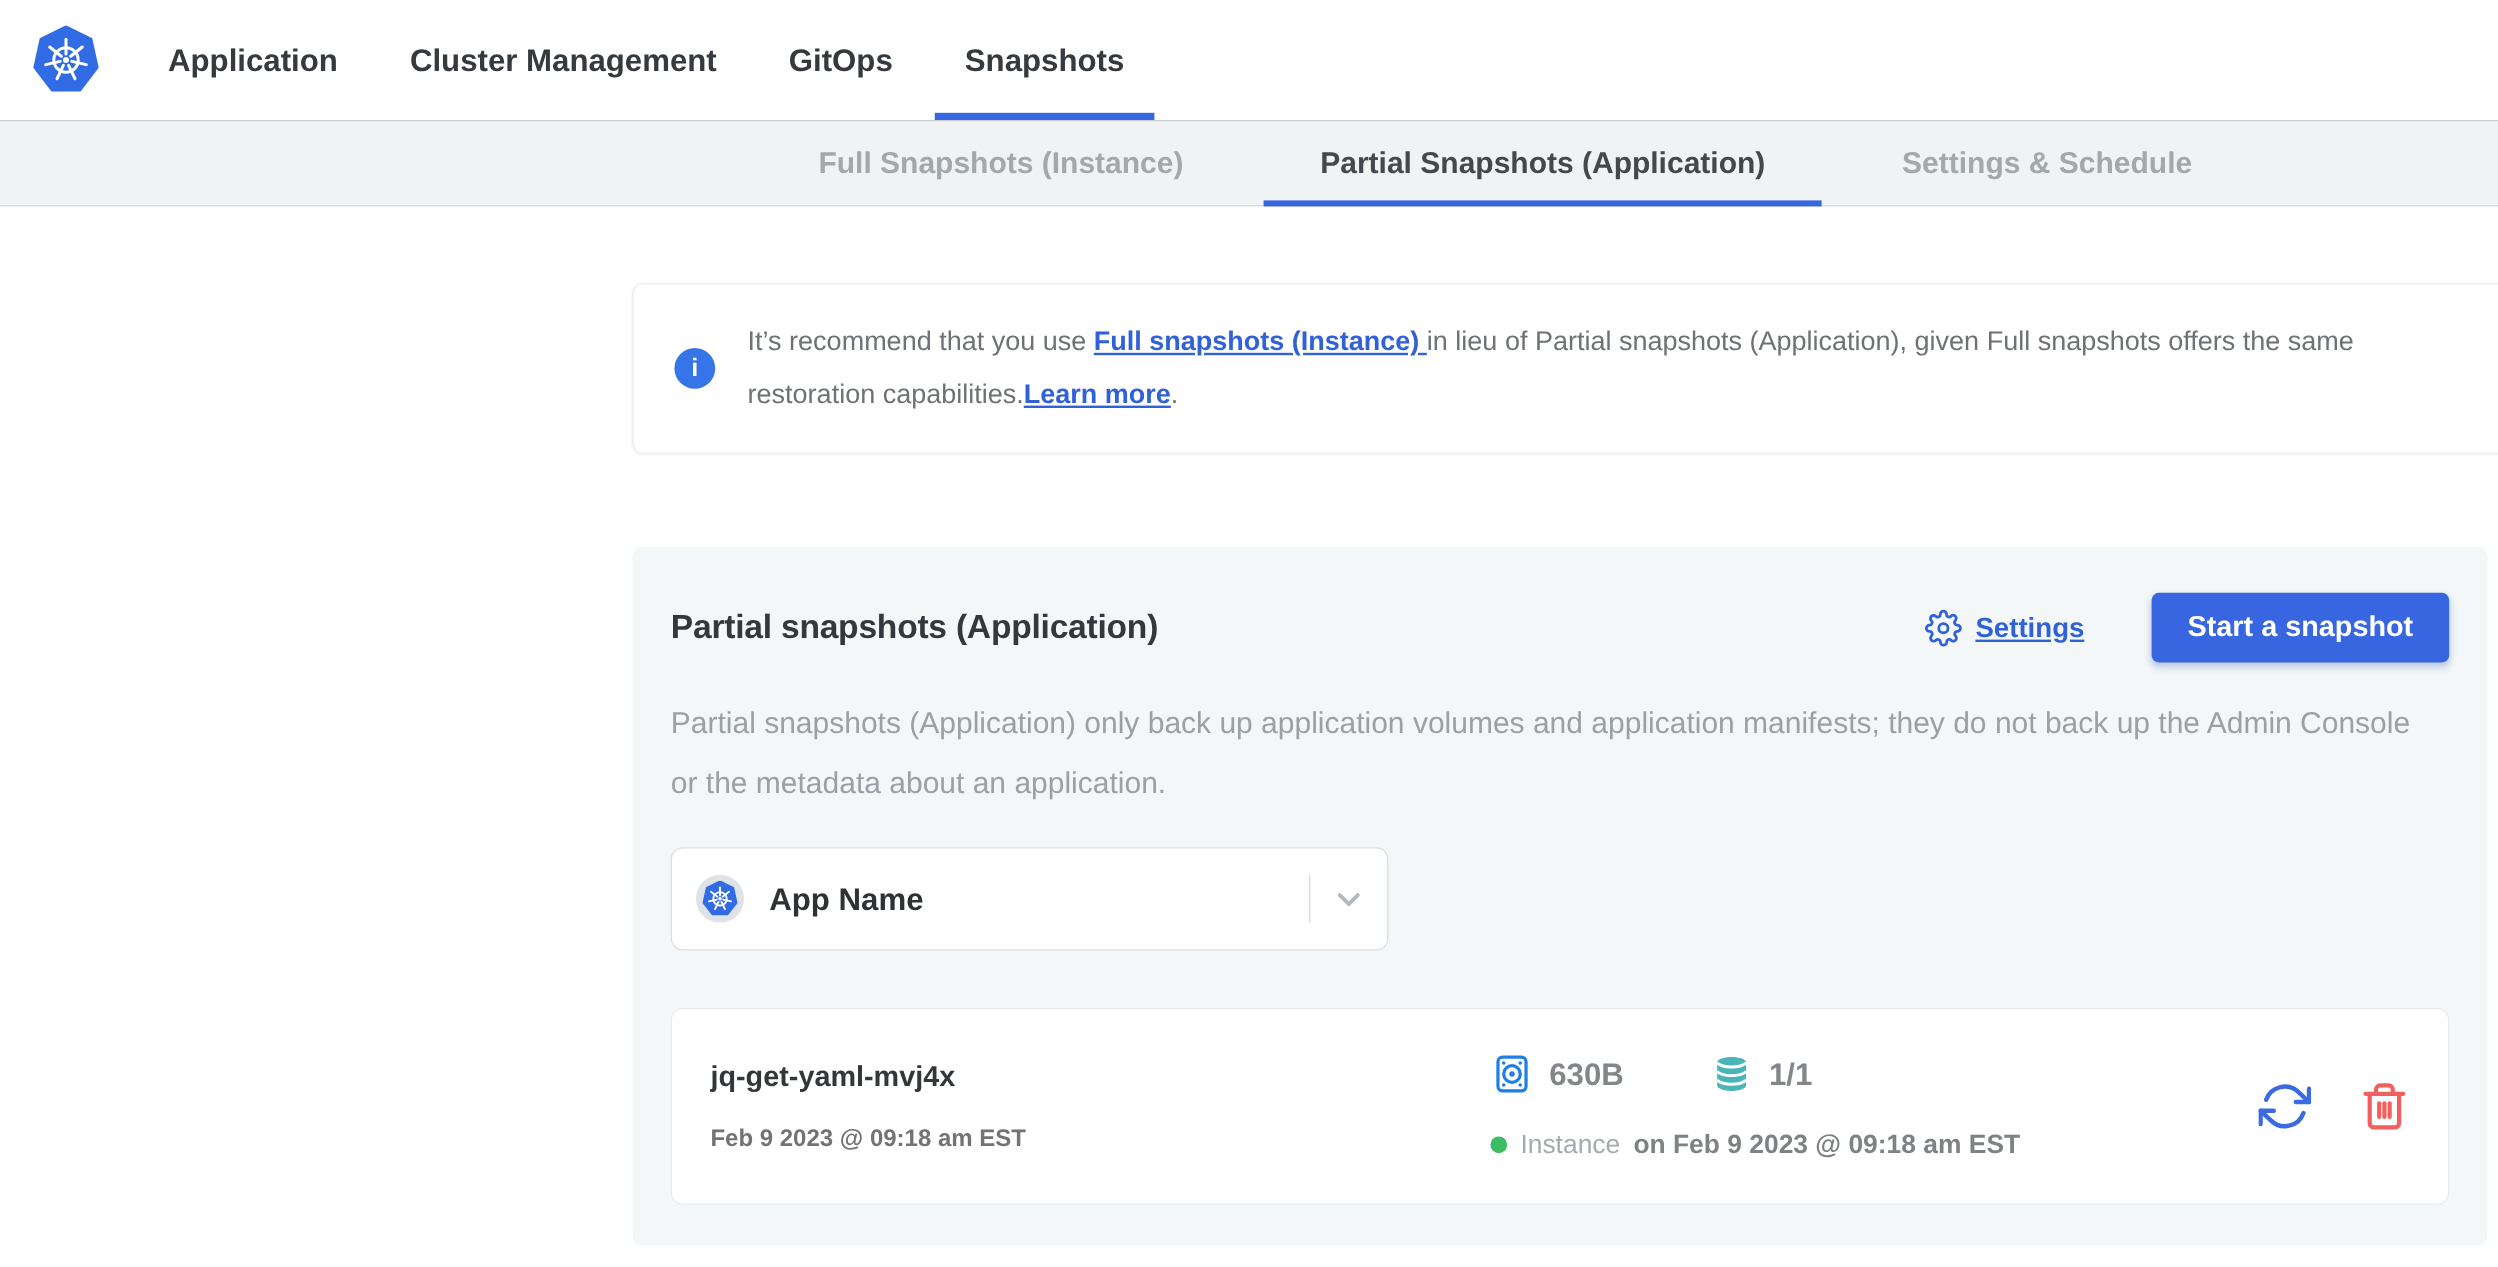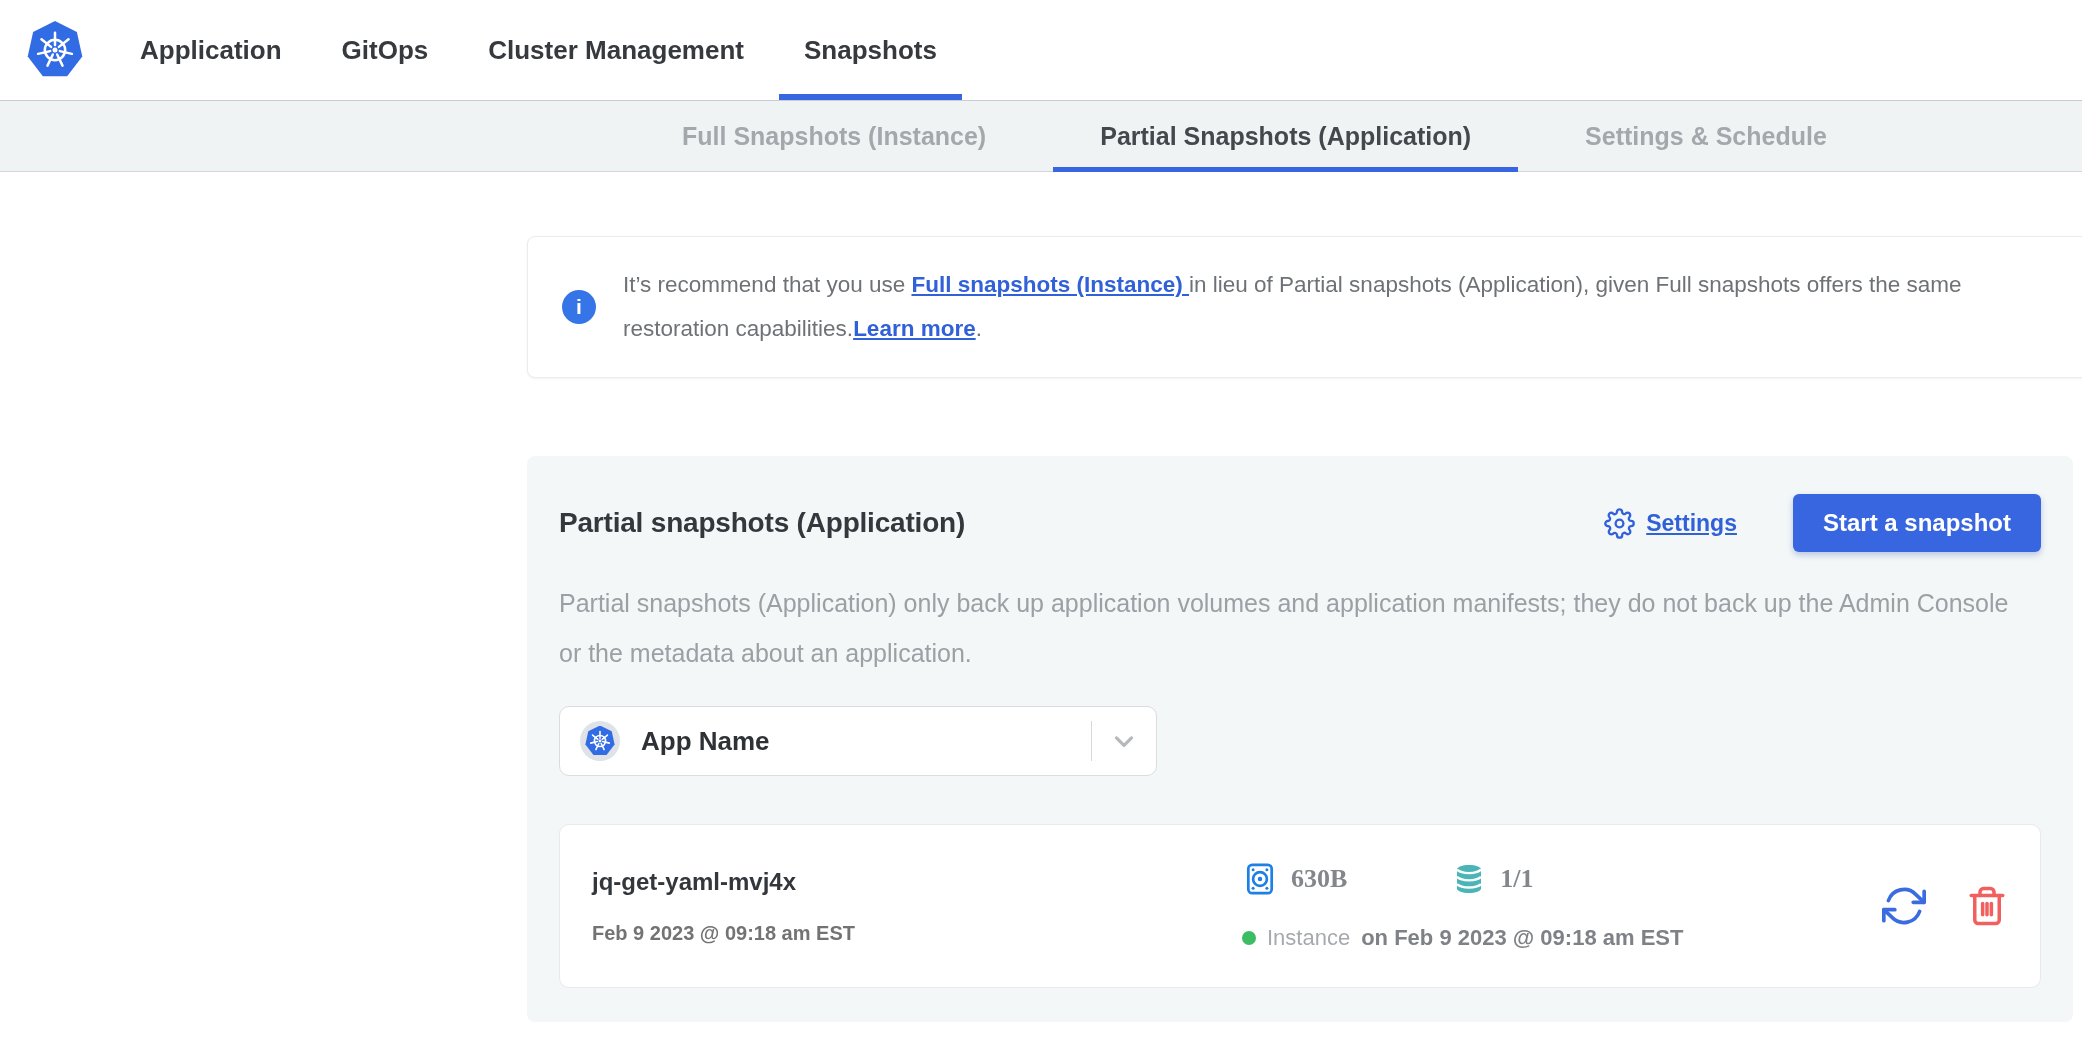--- a/index.html
+++ b/index.html
@@ -38,35 +38,35 @@
   .panel-head { display:flex; align-items:center; }
   .panel-title { font-size:28px; font-weight:700; color:#34383c; letter-spacing:-.2px; }
   .head-right { margin-left:auto; display:flex; align-items:center; }
   .settings-link { display:flex; align-items:center; gap:11px; margin-right:56px; cursor:pointer; text-decoration:none; }
   .settings-link span { color:#3161d9; font-weight:700; font-size:23px; text-decoration:underline; }
   .start-btn { background:#3866e0; color:#fff; border:none; border-radius:6px; height:58px; padding:0 30px;
     font-family:inherit; font-size:24px; font-weight:700; cursor:pointer; box-shadow:0 3px 6px rgba(35,70,170,.28); }
   .panel-desc { margin-top:26px; font-size:25px; color:#9aa0a4; line-height:50px; max-width:1470px; }
 
   
-  .app-select { margin-top:28px; width:598px; height:70px; background:#fff; border:1px solid #d9dddf; border-radius:10px;
+  .app-select { margin-top:28px; width:598px; height:86px; background:#fff; border:1px solid #d9dddf; border-radius:10px;
     display:flex; align-items:center; padding-left:20px; cursor:pointer; }
   .k8s-badge { width:40px; height:40px; border-radius:50%; background:#dfe3e7; display:flex; align-items:center; justify-content:center; flex:none; }
   .k8s-badge .k8s-heptagon { width:30px; height:31px; }
   .app-select-label { margin-left:21px; font-size:26px; font-weight:700; color:#2e3236; }
   .select-right { margin-left:auto; display:flex; align-items:center; height:100%; }
   .select-divider { width:1px; height:40px; background:#d4d8da; }
   .chevron-box { width:64px; display:flex; align-items:center; justify-content:center; }
 
   
   .snap-row { margin-top:48px; width:1482px; background:#fff; border:1px solid #e7eaec; border-radius:10px;
     padding:36px 32px; display:grid; grid-template-columns:650px 1fr auto; align-items:center; }
   .snap-name { font-size:24px; font-weight:700; color:#33373b; }
   .snap-created { margin-top:26px; font-size:20px; font-weight:600; color:#737373; }
-  .snap-stats { display:flex; align-items:center; gap:104px;font-family:Liberation Serif, serif; }
+  .snap-stats { display:flex; align-items:center; gap:72px; }
   .stat { display:flex; align-items:center; gap:13px; }
   .stat-value { font-size:26px; font-weight:700; color:#83868a; }
   .snap-status { margin-top:28px; display:flex; align-items:center; gap:11px; font-size:22px; }
   .status-dot { width:14px; height:14px; border-radius:50%; background:#3cbd64; flex:none; }
   .status-word { color:#a6aaae; font-weight:500; }
   .status-finished { color:#7e8286; font-weight:700; }
   .snap-actions { display:flex; align-items:center; gap:40px; }
   .icon-btn { background:none; border:none; padding:0; cursor:pointer; display:flex; align-items:center; }
 </style>
 </head>
@@ -85,22 +85,22 @@
           <line x1="13.30" y1="14.70" x2="16.51" y2="21.37"></line>
           <line x1="14.92" y1="12.67" x2="22.14" y2="14.31"></line>
           <line x1="14.35" y1="10.13" x2="20.13" y2="5.52"></line>
         </g>
         <circle cx="12" cy="12" r="1.5" fill="#fff"></circle>
       </svg>
     </div>
   </div>
   <nav class="mainnav">
     <div class="nav-item">Application</div>
+    <div class="nav-item">Cluster Management</div>
     <div class="nav-item">GitOps</div>
-    <div class="nav-item">Cluster Management</div>
     <div class="nav-item active">Snapshots</div>
   </nav>
 </header>
 
 <div class="subtabs">
   <div class="subtab">Full Snapshots (Instance)</div>
   <div class="subtab active">Partial Snapshots (Application)</div>
   <div class="subtab">Settings &amp; Schedule</div>
 </div>
 

